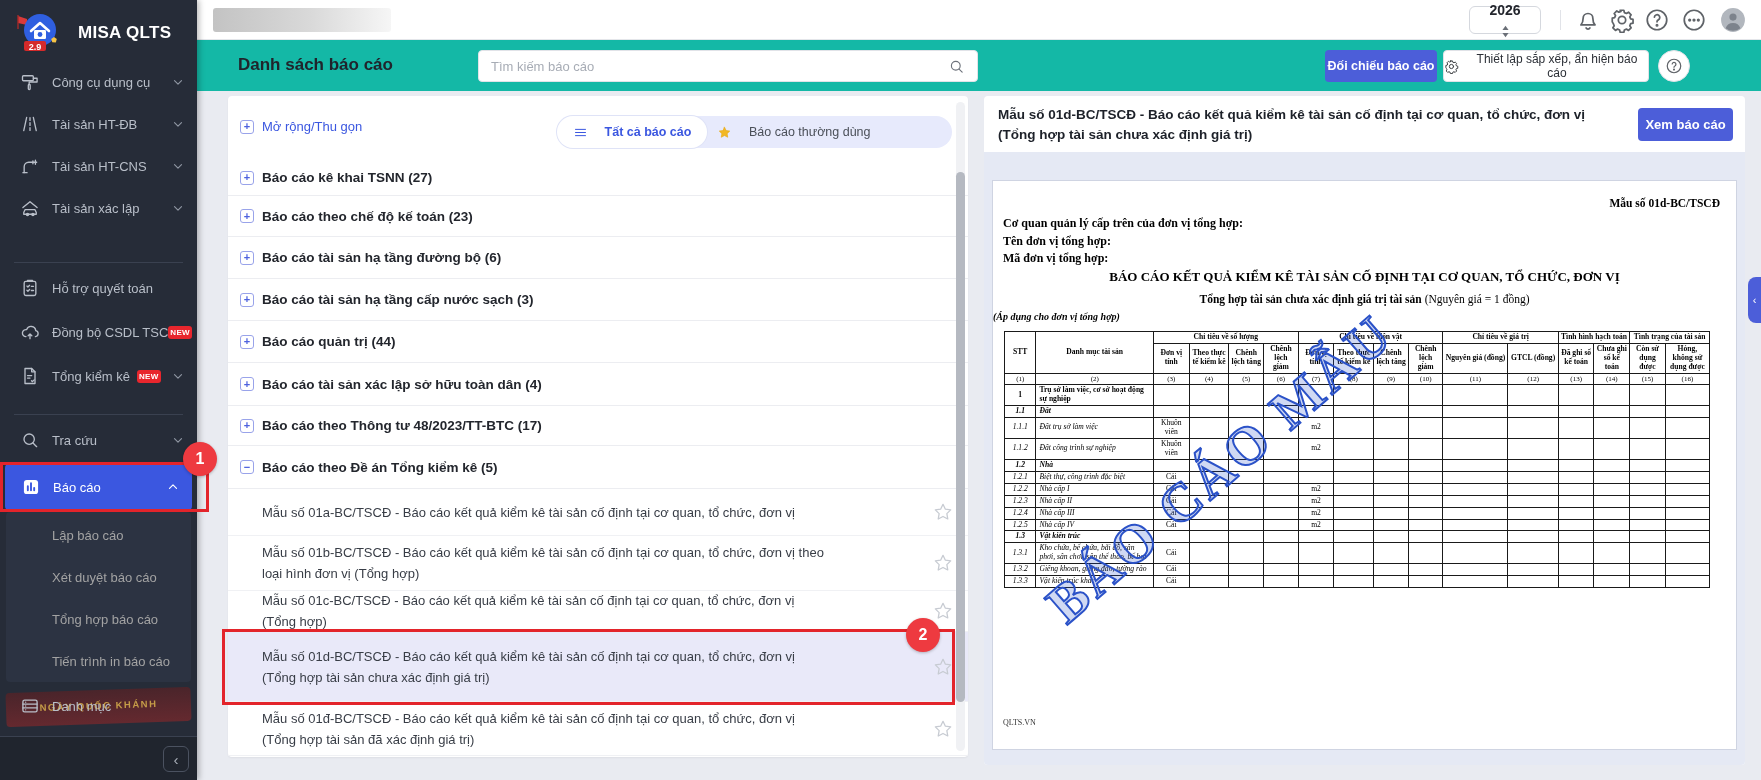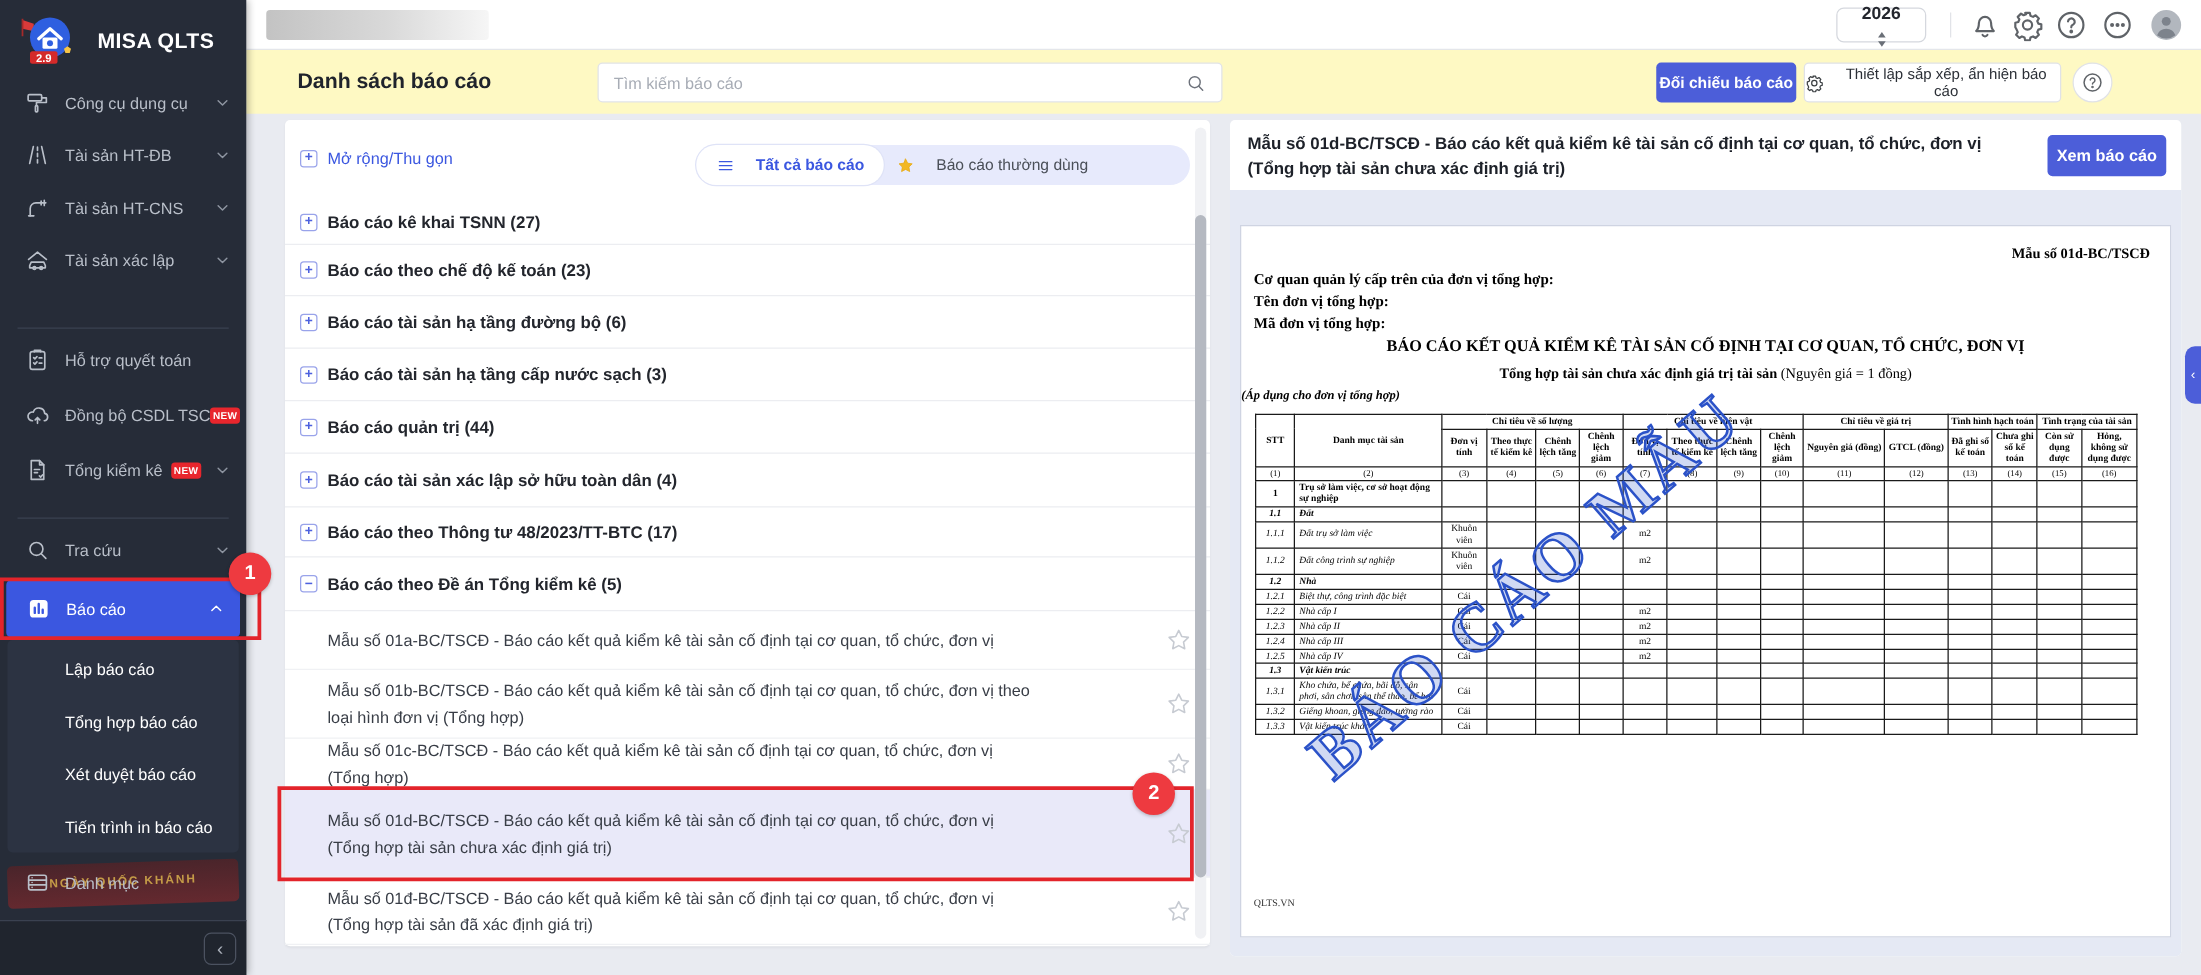--- a/index.html
+++ b/index.html
@@ -17,38 +17,38 @@
   .icon svg { width:100%; height:100%; fill:none; stroke:#b9bfc9; stroke-width:1.6; stroke-linecap:round; stroke-linejoin:round; }
   .nav-item.active { left:5px; right:5px; background:#3b57e0; border-radius:4px; color:#fff; padding-left:16px; z-index:2; }
   .nav-item.active .icon svg { stroke:#fff; }
   .nav-label { white-space:nowrap; }
   .chev { width:14px; height:14px; margin-left:auto; flex:0 0 auto; }
   .chev svg { width:100%; height:100%; fill:none; stroke:#8e95a1; stroke-width:2; stroke-linecap:round; stroke-linejoin:round; }
   .nav-item.active .chev svg { stroke:#fff; }
   .badge-new { background:#e8262d; color:#fff; font-size:8px; font-weight:bold; padding:2px 2px; border-radius:3px; letter-spacing:.3px; flex:0 0 auto; }
   .side-divider { position:absolute; left:14px; right:14px; height:1px; background:#3a4150; z-index:1; }
   .submenu { position:absolute; left:6px; right:6px; top:512px; height:170px; background:#2c3342; border-radius:4px; padding-top:2px; z-index:3; }
-  .submenu-item { height:42px; display:flex; align-items:center; padding-left:46px; color:#ffffff; font-size:13px; cursor:pointer; }
+  .submenu-item { height:42px; display:flex; align-items:center; padding-left:46px; color:#a3a3a3; font-size:13px; cursor:pointer; }
   .ribbon { position:absolute; left:4px; right:4px; top:650px; height:100px; z-index:0; pointer-events:none; }
   .ribbon-band { position:absolute; left:2px; right:2px; top:40px; height:34px; background:linear-gradient(180deg,#6e1d1d,#a32626); transform:rotate(-2deg); border-radius:4px; opacity:.5; }
   .ribbon-text { position:absolute; width:100%; text-align:center; top:50px; color:#d8b04c; font-size:9.5px; font-weight:bold; letter-spacing:1.5px; transform:rotate(-2deg); opacity:.85; }
   .side-footer { position:absolute; left:0; right:0; bottom:0; height:44px; background:#20252e; border-top:1px solid #3a4150; z-index:4; }
   .collapse-btn { position:absolute; right:8px; top:9px; width:26px; height:26px; border:1px solid #4b5260; border-radius:6px; color:#aab0ba; display:flex; align-items:center; justify-content:center; font-size:15px; cursor:pointer; }
 
   
   .topbar { position:absolute; left:197px; top:0; width:1564px; height:40px; background:#fff; border-bottom:1px solid #e4e6ea; z-index:10; }
   .org-blur { position:absolute; left:16px; top:8px; width:178px; height:24px; border-radius:3px; background:linear-gradient(90deg,#c3c3c3,#d9d9d9 55%,#f6f6f6); }
   .year-box { position:absolute; left:1272px; top:6px; width:72px; height:28px; border:1px solid #d5d8de; border-radius:6px; display:flex; align-items:center; justify-content:center; gap:6px; background:#fff; cursor:pointer;flex-direction:column; }
   .year-box .yr { font-size:14px; font-weight:bold; color:#23262d; }
   .tb-sep { position:absolute; left:1363px; top:10px; width:1px; height:20px; background:#e1e3e8; }
   .tb-icon { position:absolute; top:7px; width:26px; height:26px; cursor:pointer; }
   .tb-icon svg { width:100%; height:100%; fill:none; stroke:#5f6368; stroke-width:1.6; stroke-linecap:round; stroke-linejoin:round; }
 
   
-  .content-head { position:absolute; left:197px; top:40px; width:1564px; height:51px; background:#fef9c3; }
+  .content-head { position:absolute; left:197px; top:40px; width:1564px; height:51px; background:#14b8a6; }
   .page-title { position:absolute; left:41px; top:15px; font-size:17px; font-weight:bold; color:#20242c; }
   .search-box { position:absolute; left:281px; top:10px; width:500px; height:32px; background:#fff; border:1px solid #e1e3e8; border-radius:4px; display:flex; align-items:center; padding:0 12px; }
   .search-box input { border:none; outline:none; flex:1; font-size:13px; color:#3a3f48; font-family:"Liberation Sans",sans-serif; background:transparent; }
   .search-box input::placeholder { color:#a7acb5; }
   .search-box .icon { width:17px; height:17px; }
   .search-box .icon svg { stroke:#6d727b; }
   .btn-blue { position:absolute; left:1128px; top:10px; height:32px; width:112px; background:#4c5ed9; color:#fff; font-size:12.5px; font-weight:bold; border:none; border-radius:4px; cursor:pointer; font-family:"Liberation Sans",sans-serif; }
   .btn-white { position:absolute; left:1246px; top:10px; height:32px; width:206px; background:#fff; color:#2b2f36; font-size:12px; border:1px solid #e0e2e7; border-radius:4px; cursor:pointer; display:flex; align-items:center; justify-content:center; gap:7px; font-family:"Liberation Sans",sans-serif; }
   .btn-white .icon { width:15px; height:15px; }
   .btn-white .icon svg { stroke:#3c4043; }
@@ -226,22 +226,22 @@
               <rect x="3.5" y="5" width="17" height="14" rx="2"></rect>
               <path d="M3.5 9.7h17M3.5 14.3h17M6.8 7.4h.01M6.8 12h.01M6.8 16.6h.01"></path>
             </svg></span>
           <span class="nav-label">Danh mục</span>
         </div>
       </nav>
     <div class="side-divider" style="top:262px"></div>
     <div class="side-divider" style="top:414px"></div>
     <div class="submenu" id="side-submenu">
         <div class="submenu-item">Lập báo cáo</div>
+        <div class="submenu-item">Xét duyệt báo cáo</div>
         <div class="submenu-item">Tổng hợp báo cáo</div>
-        <div class="submenu-item">Xét duyệt báo cáo</div>
         <div class="submenu-item">Tiến trình in báo cáo</div>
       </div>
 
     <div class="ribbon">
       <div class="ribbon-band"></div>
       <div class="ribbon-text">NGÀY QUỐC KHÁNH</div>
     </div>
 
     <div class="side-footer">
       <div class="collapse-btn">

